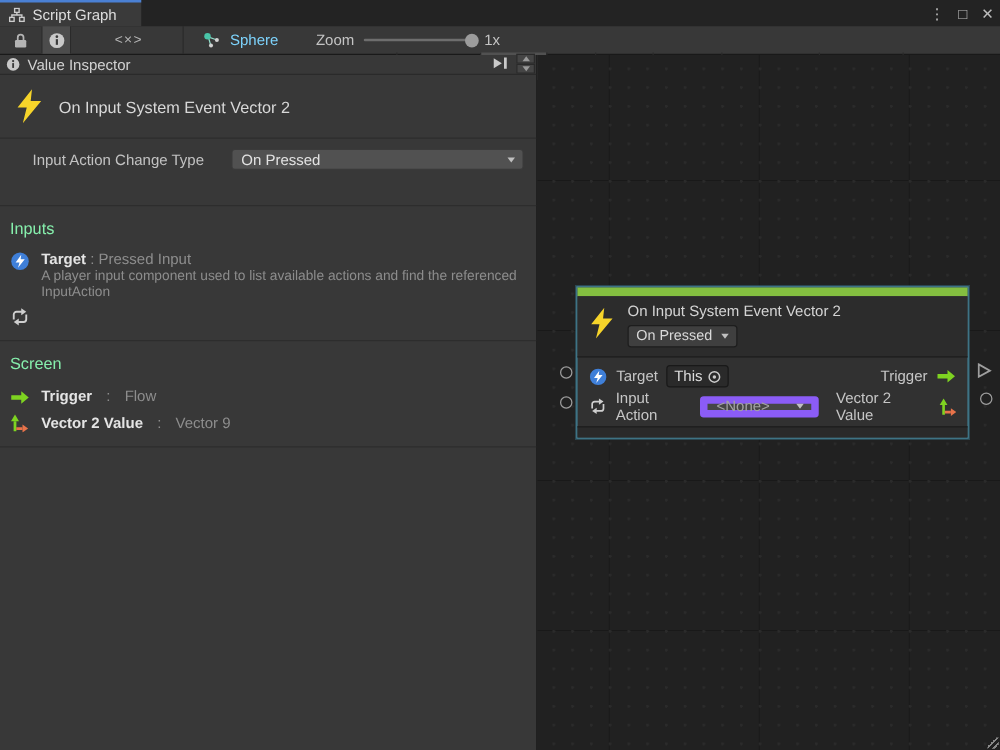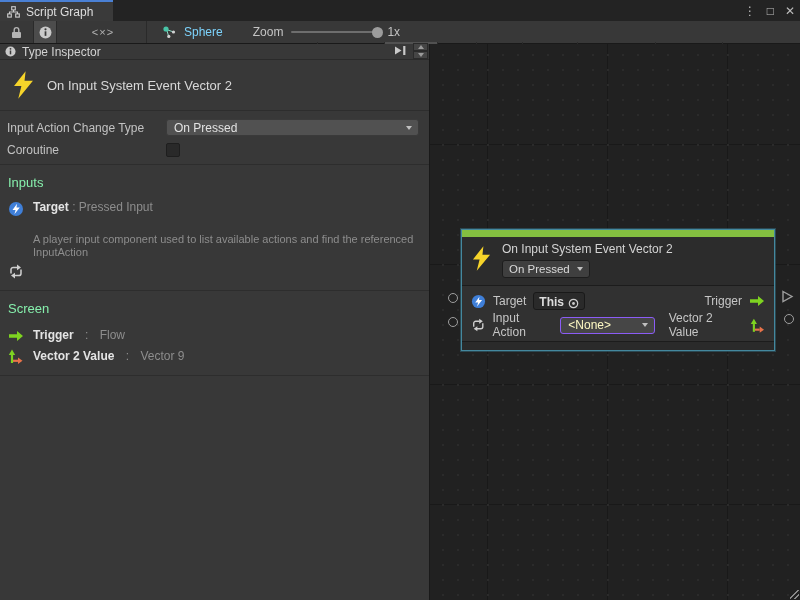--- a/index.html
+++ b/index.html
@@ -44,36 +44,36 @@
   .dock-btn{position:absolute;right:22px;top:1px;}
   .scrollers{position:absolute;right:1px;top:-1px;width:15px;display:flex;flex-direction:column;}
   .scr-btn{height:8px;background:#454545;border:1px solid #2a2a2a;display:flex;align-items:center;justify-content:center;box-sizing:border-box;}
   .tri-up{width:0;height:0;border-left:3px solid transparent;border-right:3px solid transparent;border-bottom:4px solid #9a9a9a;}
   .tri-dn{width:0;height:0;border-left:3px solid transparent;border-right:3px solid transparent;border-top:4px solid #9a9a9a;}
 
   .insp-title{height:51px;border-bottom:1px solid #2d2d2d;display:flex;align-items:center;gap:13px;
        padding-left:13px;box-sizing:border-box;}
   .insp-title .t{font-size:13px;color:#d8d8d8;}
 
-  .insp-form{height:54px;box-sizing:border-box;border-bottom:1px solid #2d2d2d;padding:7px 10px 0 7px;}
+  .insp-form{height:54px;box-sizing:border-box;border-bottom:1px solid #2d2d2d;padding:7px 10px 0 26px;}
   .frow{display:flex;align-items:center;height:19px;margin-bottom:3px;}
   .flabel{width:159px;color:#c2c2c2;flex:none;}
   .dropdown{flex:1;height:17px;background:#515151;border:1px solid #3a3a3a;border-radius:3px;
        display:flex;align-items:center;padding:0 7px;color:#e2e2e2;box-sizing:border-box;position:relative;}
   .dropdown .caret{position:absolute;right:6px;}
   .checkbox{width:14px;height:14px;background:#292929;border:1px solid #1e1e1e;border-radius:2px;box-sizing:border-box;}
 
   .insp-section{border-bottom:1px solid #2d2d2d;padding:6px 0 8px;}
   .sec-head{font-size:13px;color:#86efac;padding:4px 8px 9px;}
   .port-item{display:flex;padding:1px 8px 3px;}
   .pi-icon{width:17px;flex:none;margin-top:1px;text-align:center;}
   .pi-body{margin-left:8px;}
   .pi-title{font-weight:700;color:#e4e4e4;}
   .pi-sep,.pi-type{color:#8d8d8d;white-space:pre;}
-  .pi-desc{color:#8d8d8d;font-size:11px;line-height:13px;margin-top:19px;max-width:388px;}
+  .pi-desc{color:#8d8d8d;font-size:11px;line-height:13px;margin-top:1px;max-width:388px;}
   .out-item{display:flex;align-items:center;gap:8px;padding:3px 8px;}
 
   
   .canvas{position:absolute;left:430px;top:44px;width:370px;height:556px;background-color:#212121;
     background-image:
       radial-gradient(circle at 1px 1px,#2b2b2b 1px,transparent 1.3px),
       linear-gradient(to right,#191919 1px,transparent 1px),
       linear-gradient(to bottom,#191919 1px,transparent 1px);
     background-size:15px 15px,120px 120px,120px 120px;
     background-position:12px 10px,57px 0px,0px 100px;}
@@ -84,23 +84,23 @@
   .node-green{height:7px;background:#84bf40;}
   .node-header{background:#2c2c2c;padding:5px 10px 7px;display:flex;gap:11px;border-bottom:1px solid #1c1c1c;}
   .nh-text{display:flex;flex-direction:column;gap:4px;}
   .nh-title{color:#d4d4d4;}
   .mode-chip{align-self:flex-start;background:#3f3f3f;border:1px solid #1d1d1d;border-radius:3px;
        height:16px;padding:0 6px;color:#dadada;display:flex;align-items:center;gap:7px;font-size:11.5px;}
   .node-body{padding:3px 0 4px;}
   .nrow{height:24px;display:flex;align-items:center;padding:0 9px;gap:7px;color:#c6c6c6;}
   .nrow .spacer{flex:1;}
   .this-chip{background:#2a2a2a;border:1px solid #191919;border-radius:3px;height:16px;
-       padding:0 5px;display:flex;align-items:flex-end;gap:4px;color:#dcdcdc;font-weight:bold;}
-  .none-dd{width:97px;height:17px;background:#464646;border:1px solid #8b5cf6;border-radius:3px;
-       display:flex;align-items:center;padding:0 7px;color:#fef9c3;box-sizing:border-box;position:relative;}
+       padding:0 5px;display:flex;align-items:center;gap:4px;color:#dcdcdc;}
+  .none-dd{width:97px;height:17px;background:#464646;border:6px solid #8b5cf6;border-radius:3px;
+       display:flex;align-items:center;padding:0 7px;color:#a3a3a3;box-sizing:border-box;position:relative;}
   .none-dd .caret{position:absolute;right:6px;}
   .node-footer{height:8px;background:#2a2a2a;border-top:1px solid #1c1c1c;}
   .port-circle{position:absolute;width:8px;height:8px;border:1.4px solid #9e9e9e;border-radius:50%;box-sizing:content-box;background:transparent;}
   .port-tri{position:absolute;}
 
   .grip{position:absolute;right:1px;bottom:1px;width:9px;height:9px;
     background:linear-gradient(135deg,transparent 40%,#8a8a8a 40%,#8a8a8a 52%,transparent 52%,transparent 68%,#8a8a8a 68%,#8a8a8a 80%,transparent 80%);}
   svg{display:block;}
 </style>
 </head>
@@ -191,21 +191,21 @@
     </div>
   </div>
 
   <div class="inspector">
     <div class="insp-header">
       <svg width="11" height="11" viewBox="0 0 12 12">
         <circle cx="6" cy="6" r="5.5" fill="#c9c9c9"></circle>
         <rect x="5.2" y="4.9" width="1.6" height="4.2" fill="#3a3a3a"></rect>
         <circle cx="6" cy="3.1" r="1" fill="#3a3a3a"></circle>
       </svg>
-      <span>Type Inspector</span>
+      <span>Value Inspector</span>
       <span class="dock-btn">
         <svg width="13" height="11" viewBox="0 0 13 11">
           <polygon points="1,1.5 7.5,5.5 1,9.5" fill="#c9c9c9"></polygon>
           <rect x="9.2" y="1" width="2.2" height="9" fill="#c9c9c9"></rect>
         </svg>
       </span>
       <span class="scrollers">
         <span class="scr-btn">
             <span class="tri-up"></span>
           </span>
@@ -222,24 +222,20 @@
       <span class="t">On Input System Event Vector 2</span>
     </div>
 
     <div class="insp-form">
       <div class="frow">
         <span class="flabel">Input Action Change Type</span>
         <span class="dropdown">
           <span>On Pressed</span>
           <span class="caret"></span>
         </span>
-      </div>
-      <div class="frow">
-        <span class="flabel">Coroutine</span>
-        <span class="checkbox"></span>
       </div>
     </div>
 
     <div class="insp-section">
       <div class="sec-head">Inputs</div>
 
       <div class="port-item">
         <span class="pi-icon">
           <svg width="16" height="16" viewBox="0 0 16 16">
             <circle cx="8" cy="8" r="7" fill="#3f7fd8"></circle>

